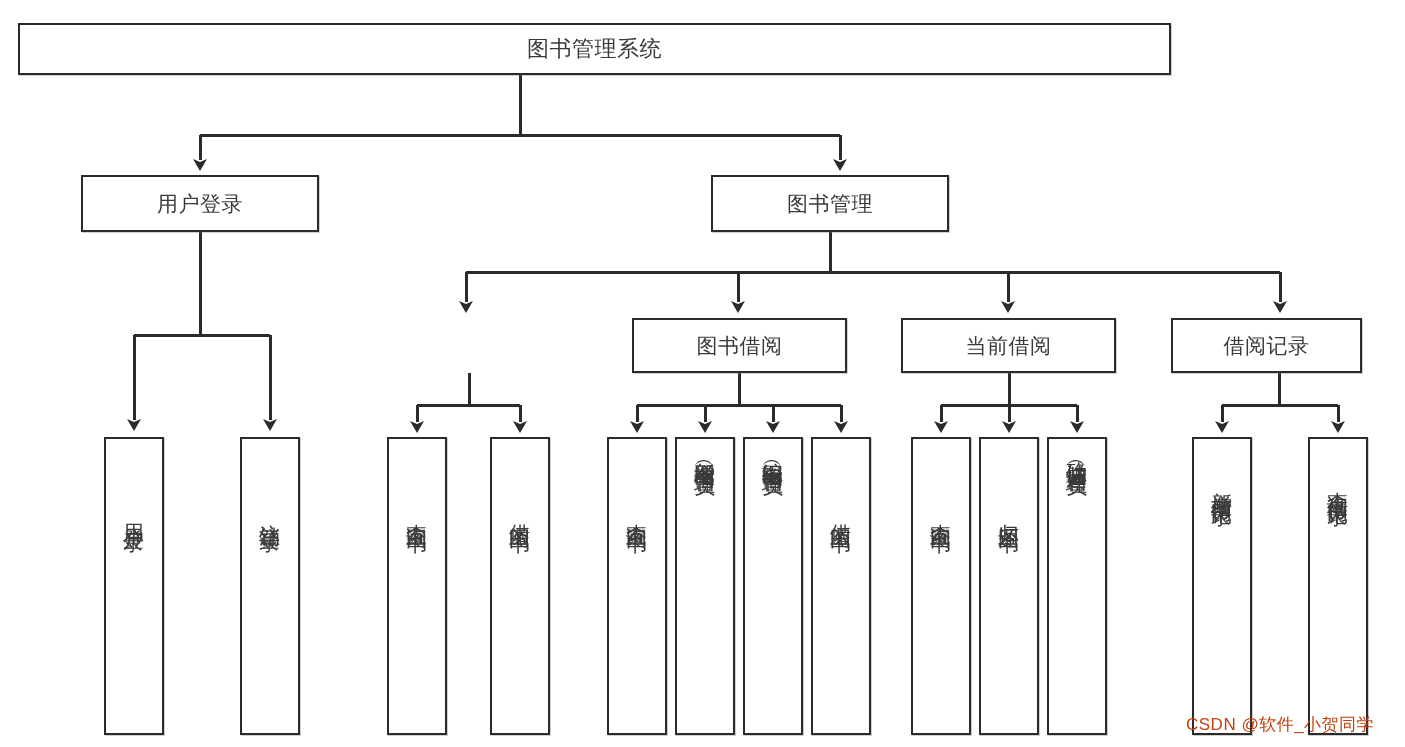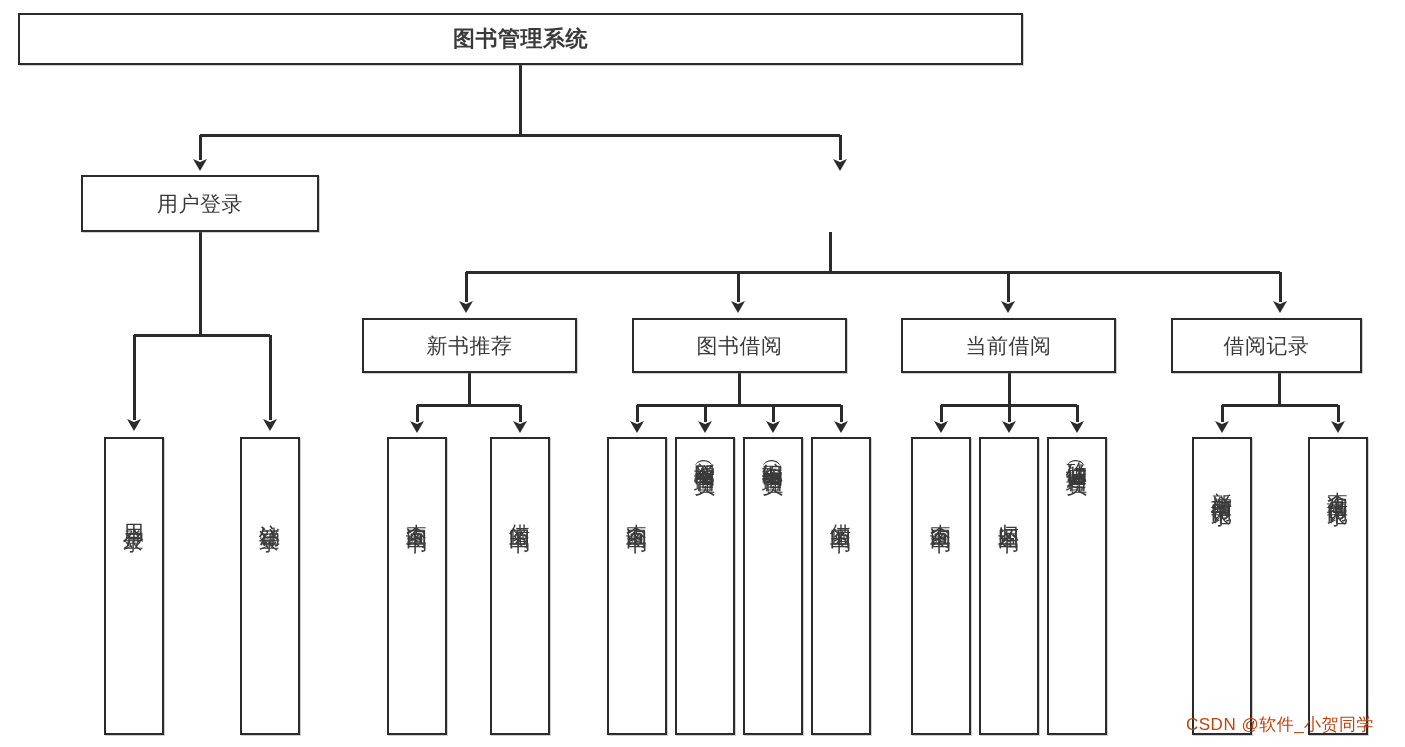--- a/index.html
+++ b/index.html
@@ -129,31 +129,31 @@
       <path d="M1009,405 L1009,422" marker-end="url(#arw)"></path>
       <path d="M1077,405 L1077,422" marker-end="url(#arw)"></path>
 
       <path d="M1279,373 L1279,405"></path>
       <path d="M1222,405 L1338,405"></path>
       <path d="M1222,405 L1222,422" marker-end="url(#arw)"></path>
       <path d="M1338,405 L1338,422" marker-end="url(#arw)"></path>
     </g>
   </svg>
 
-  <div class="node root" style="left:18px; top:13px; width:1005px; height:52px;font-weight:bold;">
+  <div class="node root" style="left:18px; top:23px; width:1153px; height:52px;">
     <span class="lbl">图书管理系统</span>
   </div>
 
   <div class="node horiz" style="left:81px; top:175px; width:238px; height:57px;">
     <span class="lbl">用户登录</span>
   </div>
-
-  <div class="node horiz" style="left:362px; top:318px; width:215px; height:55px;">
-    <span class="lbl">新书推荐</span>
-  </div>
+  <div class="node horiz" style="left:711px; top:175px; width:238px; height:57px;">
+    <span class="lbl">图书管理</span>
+  </div>
+
   <div class="node horiz" style="left:632px; top:318px; width:215px; height:55px;">
     <span class="lbl">图书借阅</span>
   </div>
   <div class="node horiz" style="left:901px; top:318px; width:215px; height:55px;">
     <span class="lbl">当前借阅</span>
   </div>
   <div class="node horiz" style="left:1171px; top:318px; width:191px; height:55px;">
     <span class="lbl">借阅记录</span>
   </div>
 

